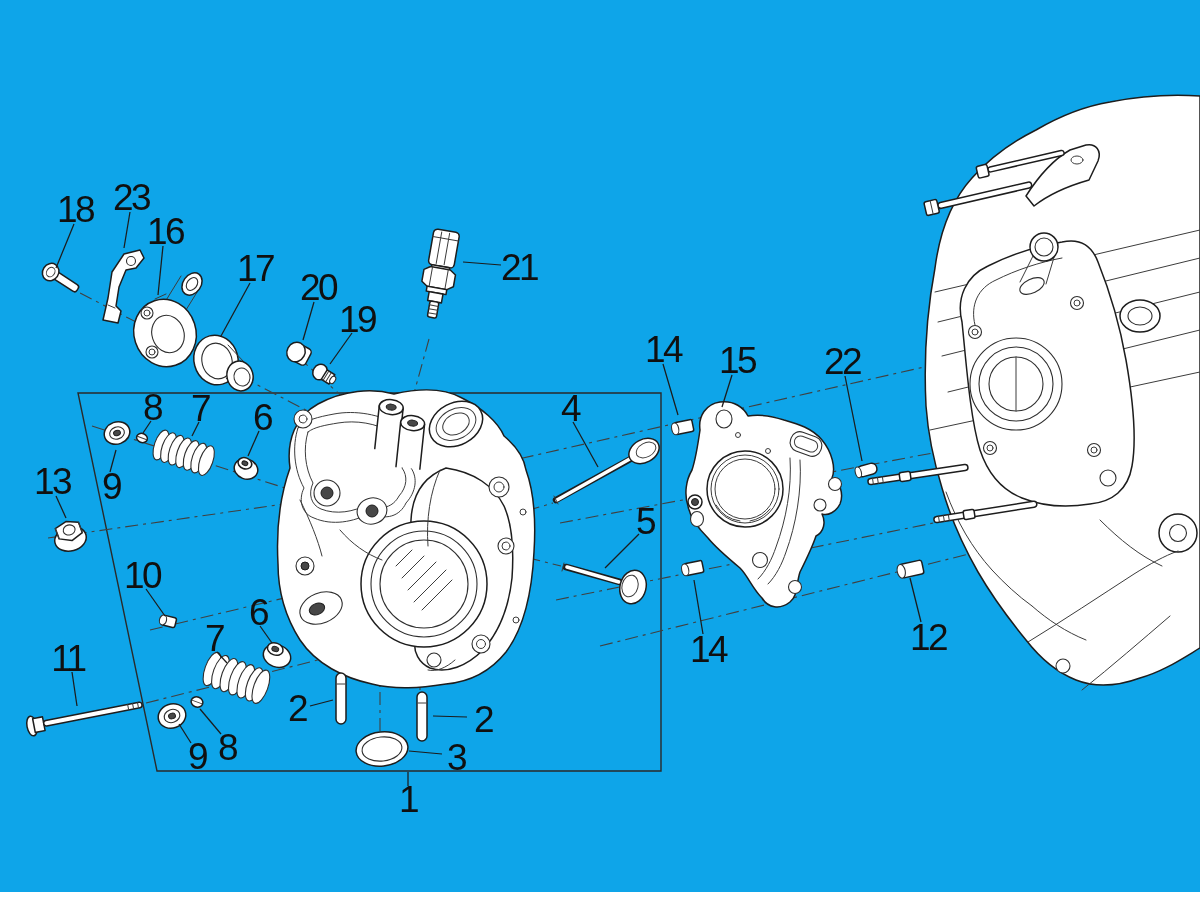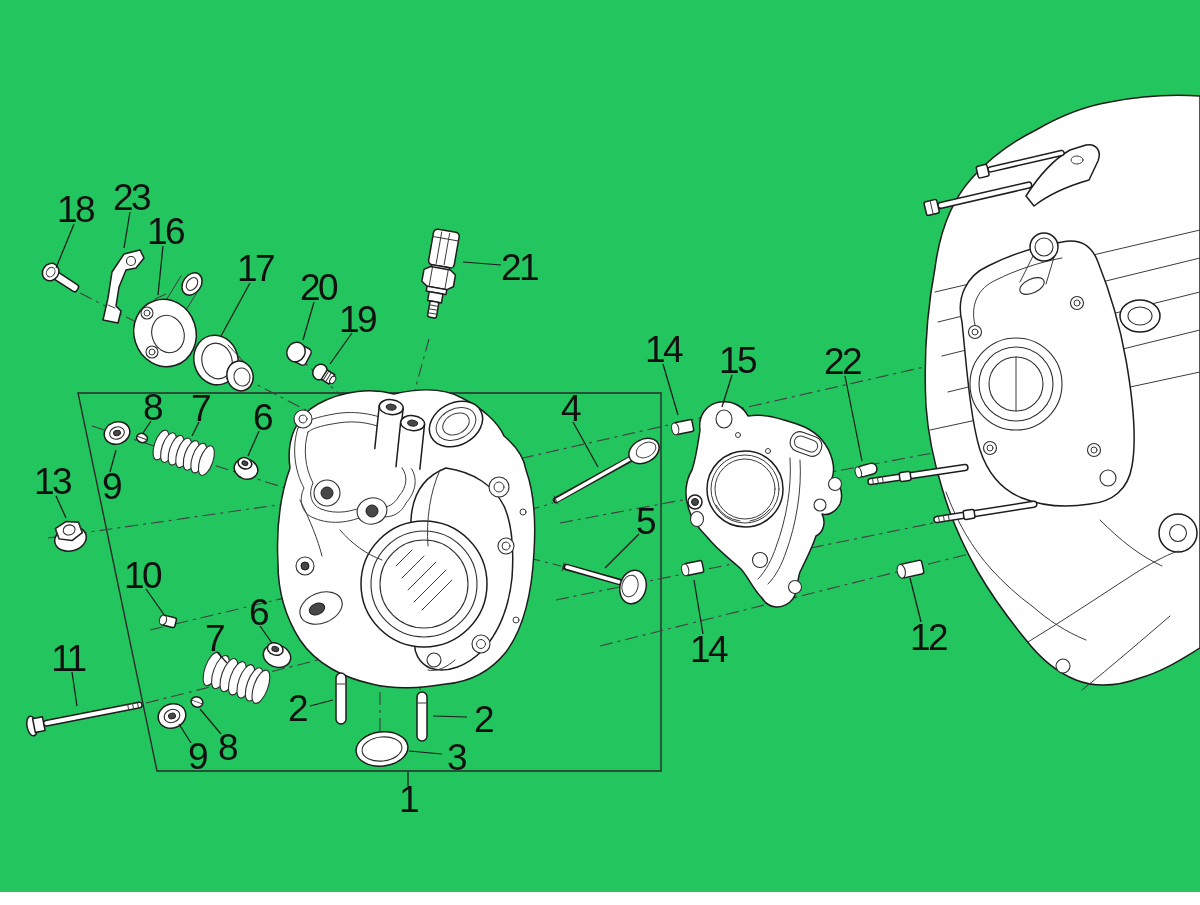--- a/index.html
+++ b/index.html
@@ -1,16 +1,16 @@
 <!DOCTYPE html>
 <html><head>
 <meta charset="utf-8">
 <style>
   html,body{margin:0;padding:0;background:#ffffff;}
-  .stage{position:relative;width:1200px;height:892px;background:#22c55e;overflow:hidden;}
+  .stage{position:relative;width:1200px;height:892px;background:#0ea5e9;overflow:hidden;}
   svg{display:block;}
   .ln  {fill:none;stroke:#1d1d1d;stroke-width:1.5;stroke-linejoin:round;stroke-linecap:round;}
   .lnt {fill:none;stroke:#3c3c3c;stroke-width:1;stroke-linejoin:round;stroke-linecap:round;}
   .wh  {fill:#ffffff;stroke:#1d1d1d;stroke-width:1.5;stroke-linejoin:round;}
   .wht {fill:#ffffff;stroke:#2e2e2e;stroke-width:1.1;stroke-linejoin:round;}
   .dk  {fill:#474747;stroke:#1d1d1d;stroke-width:1;}
   .axis{fill:none;stroke:#404040;stroke-width:1.1;stroke-dasharray:13 5 3 5;}
   .leader{stroke:#1c1c1c;stroke-width:1.25;}
   .callout{font-family:"Liberation Sans",sans-serif;font-size:37px;letter-spacing:-2.5px;fill:#101010;}
   .boxline{fill:none;stroke:#2a2a2a;stroke-width:1.4;}

